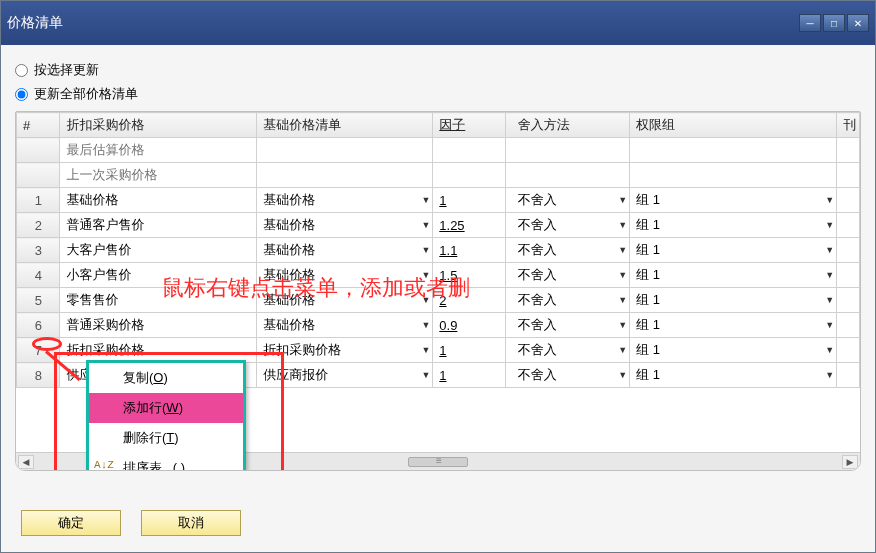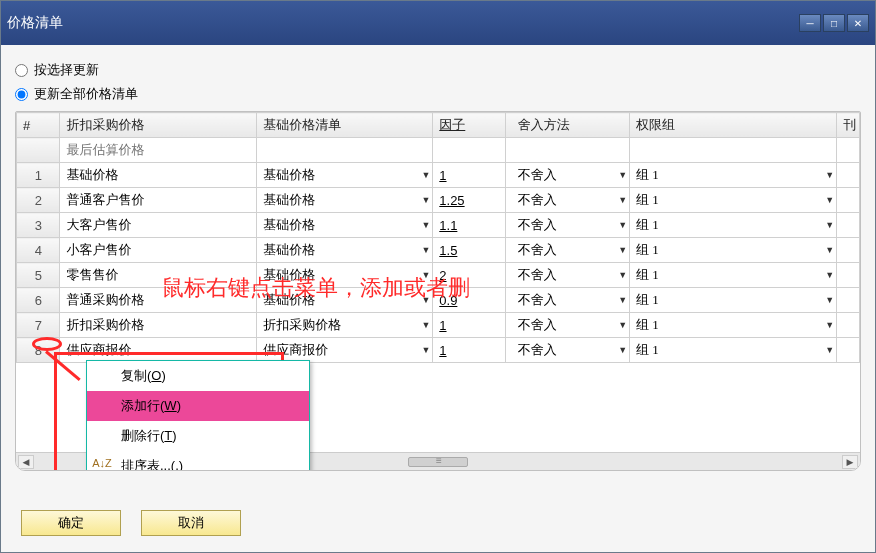--- a/index.html
+++ b/index.html
@@ -18,26 +18,26 @@
 th { background: linear-gradient(#f8f8f8,#e8e8e8); color: #222; }
 td.rownum { background: linear-gradient(#f8f8f8,#e8e8e8); text-align: center; color: #555; }
 td.grey { color: #737373; }
 .dd-cell { position: relative; }
 .dd-arrow { position: absolute; right: 2px; top: 50%; transform: translateY(-50%); color: #333; font-size: 9px; }
 .col-num { width: 42px; }
 .col-name { width: 190px; }
 .col-base { width: 170px; }
 .col-factor { width: 70px; text-decoration: underline; }
 .col-round { width: 120px; padding-left: 12px; }
-.col-group { width: 200px; font-family: Liberation Serif, serif; }
+.col-group { width: 200px; }
 .col-end { width: 22px; }
-.context-menu { position: absolute; left: 70px; top: 90px; width: 224px; background: #fff; border: 1px solid #14b8a6; box-shadow: 2px 2px 4px rgba(0,0,0,0.25); z-index: 10; }
+.context-menu { position: absolute; left: 70px; top: 90px; width: 160px; background: #fff; border: 3px solid #14b8a6; box-shadow: 2px 2px 4px rgba(0,0,0,0.25); z-index: 10; }
 .cm-item { padding: 6px 8px 6px 34px; position: relative; cursor: default; }
 .cm-item.hl { background: #ec4899; }
-.cm-icon { position: absolute; left: 6px; top: 4px; width: 18px; height: 16px; display:flex;align-items:center;justify-content:center;color:#a07020;font-size:11px;}
+.cm-icon { position: absolute; left: 6px; top: 4px; width: 18px; height: 16px; display:flex;align-items:center;justify-content:center;color:#a07020;font-size:11px;font-family:Liberation Mono, monospace;}
 .overlay-text { position: absolute; left: 90px; top: 163px; color: #ff2a2a; font-size: 22px; font-weight: normal; z-index: 5; line-height: 26px; text-align: center; width: 420px; pointer-events:none;}
 .overlay-box { position: absolute; left: 38px; top: 240px; width: 230px; height: 142px; border: 3px solid #ff2a2a; z-index: 4; pointer-events:none;}
 .overlay-circle { position:absolute; left:16px; top:225px; width:30px; height:14px; border:3px solid #ff2a2a; border-radius:50%; z-index:4; pointer-events:none;}
 .overlay-line { position:absolute; left:30px; top:238px; width:44px; height:0; border-top:3px solid #ff2a2a; transform-origin:left; transform:rotate(40deg); z-index:4; pointer-events:none;}
 .hscroll { position:absolute; left:0; right:0; bottom:0; height:18px; background:#e8e8e8; border-top:1px solid #ccc; display:flex; align-items:center; justify-content:space-between; padding:0 2px;}
 .hscroll .arrow { width:16px;height:14px;display:flex;align-items:center;justify-content:center;background:#f0f0f0;border:1px solid #ccc;font-size:9px;color:#555;}
 .hscroll .thumb { position:absolute; left:50%; transform:translateX(-50%); width:60px; height:10px; background:#d0d0d0; border:1px solid #aaa; border-radius:2px;}
 .hscroll .thumb::after { content:"≡"; position:absolute; left:50%; top:-3px; transform:translateX(-50%); color:#888; font-size:10px; letter-spacing:-2px;}
 .footer-btns { position: absolute; left: 20px; bottom: 32px; display: flex; gap: 20px; align-items: flex-end; }
 .footer-btns button { width: 100px; height: 26px; background: linear-gradient(#fef8d8,#f8e890); border: 1px solid #b0a050; cursor: default; font-size: 13px; }
@@ -83,20 +83,29 @@
             <tr>
               <td class="rownum col-num"></td>
   <td class="grey col-name">最后估算价格</td>
   <td class="col-base"></td>
               <td class="col-factor"></td>
   <td class="col-round"></td>
               <td class="col-group"></td>
               <td class="col-end"></td>
             </tr>
             <tr>
+              <td class="rownum col-num"></td>
+  <td class="grey col-name">上一次采购价格</td>
+  <td class="col-base"></td>
+              <td class="col-factor"></td>
+  <td class="col-round"></td>
+              <td class="col-group"></td>
+              <td class="col-end"></td>
+            </tr>
+            <tr>
               <td class="rownum col-num">1</td>
   <td class="col-name">基础价格</td>
   <td class="dd-cell col-base">基础价格<span class="dd-arrow">▼</span></td>
   <td class="col-factor">1</td>
   <td class="dd-cell col-round">不舍入<span class="dd-arrow">▼</span></td>
   <td class="dd-cell col-group">组 1<span class="dd-arrow">▼</span></td>
   <td class="col-end"></td>
             </tr>
             <tr>
               <td class="rownum col-num">2</td>

